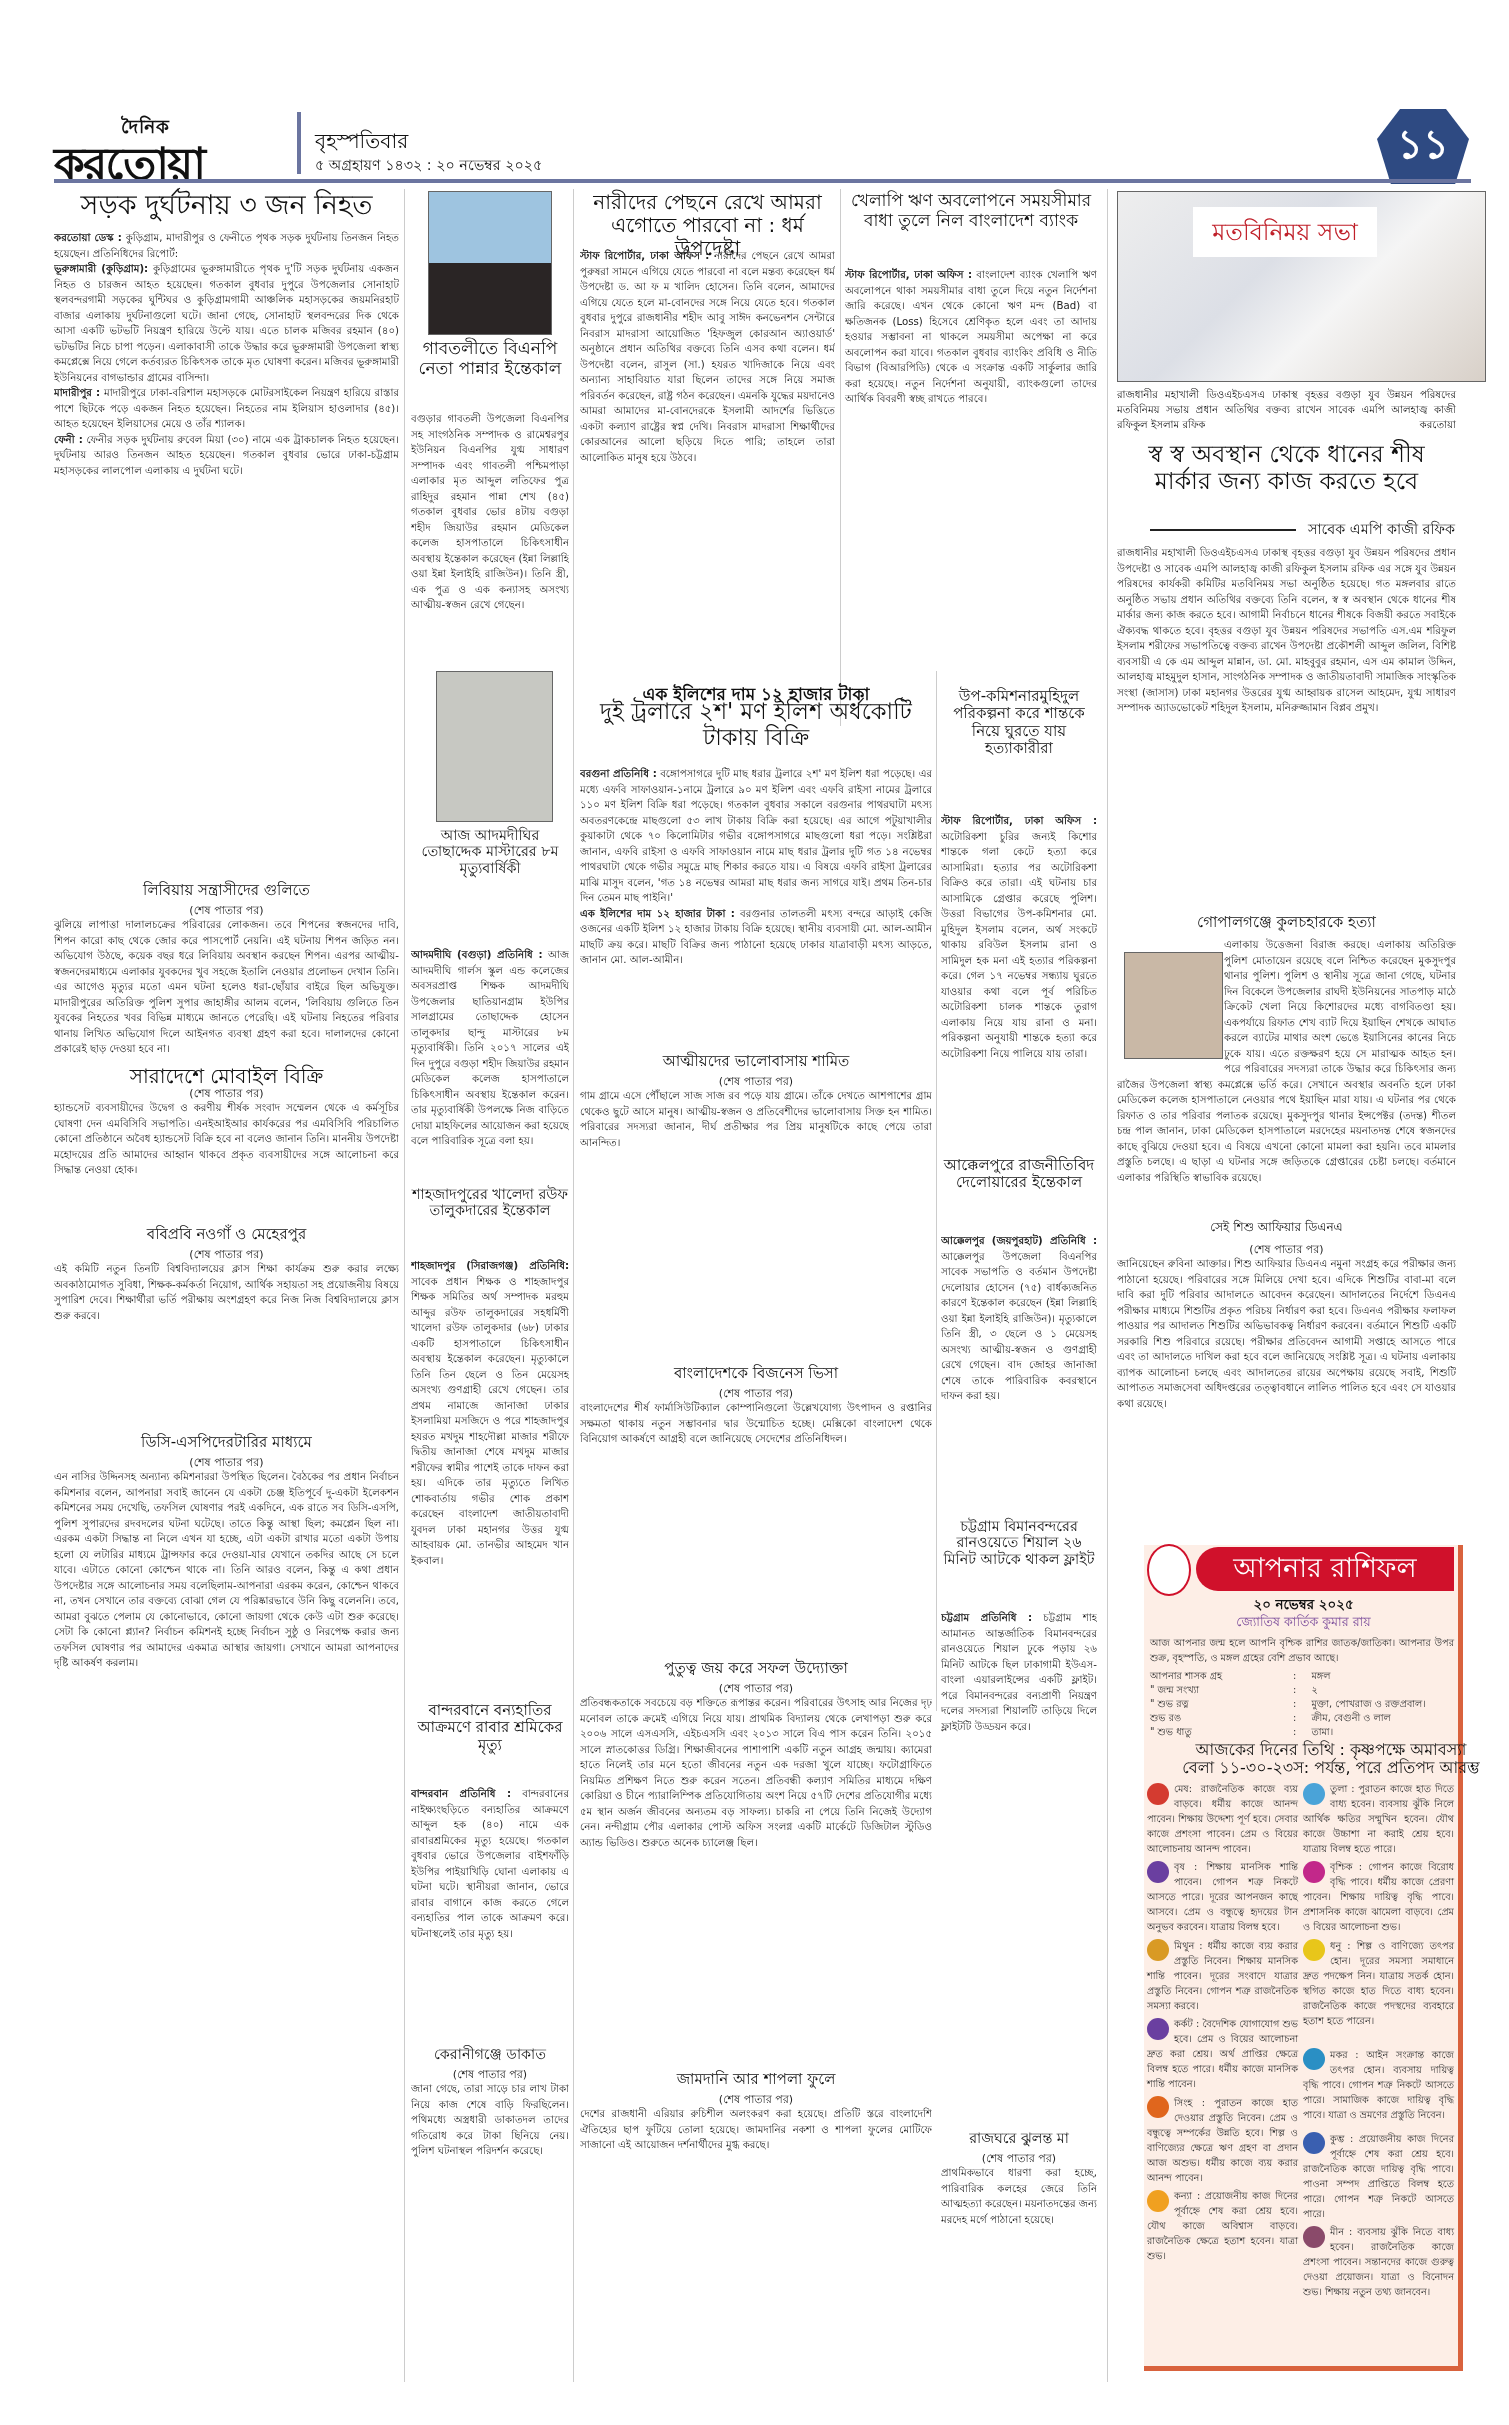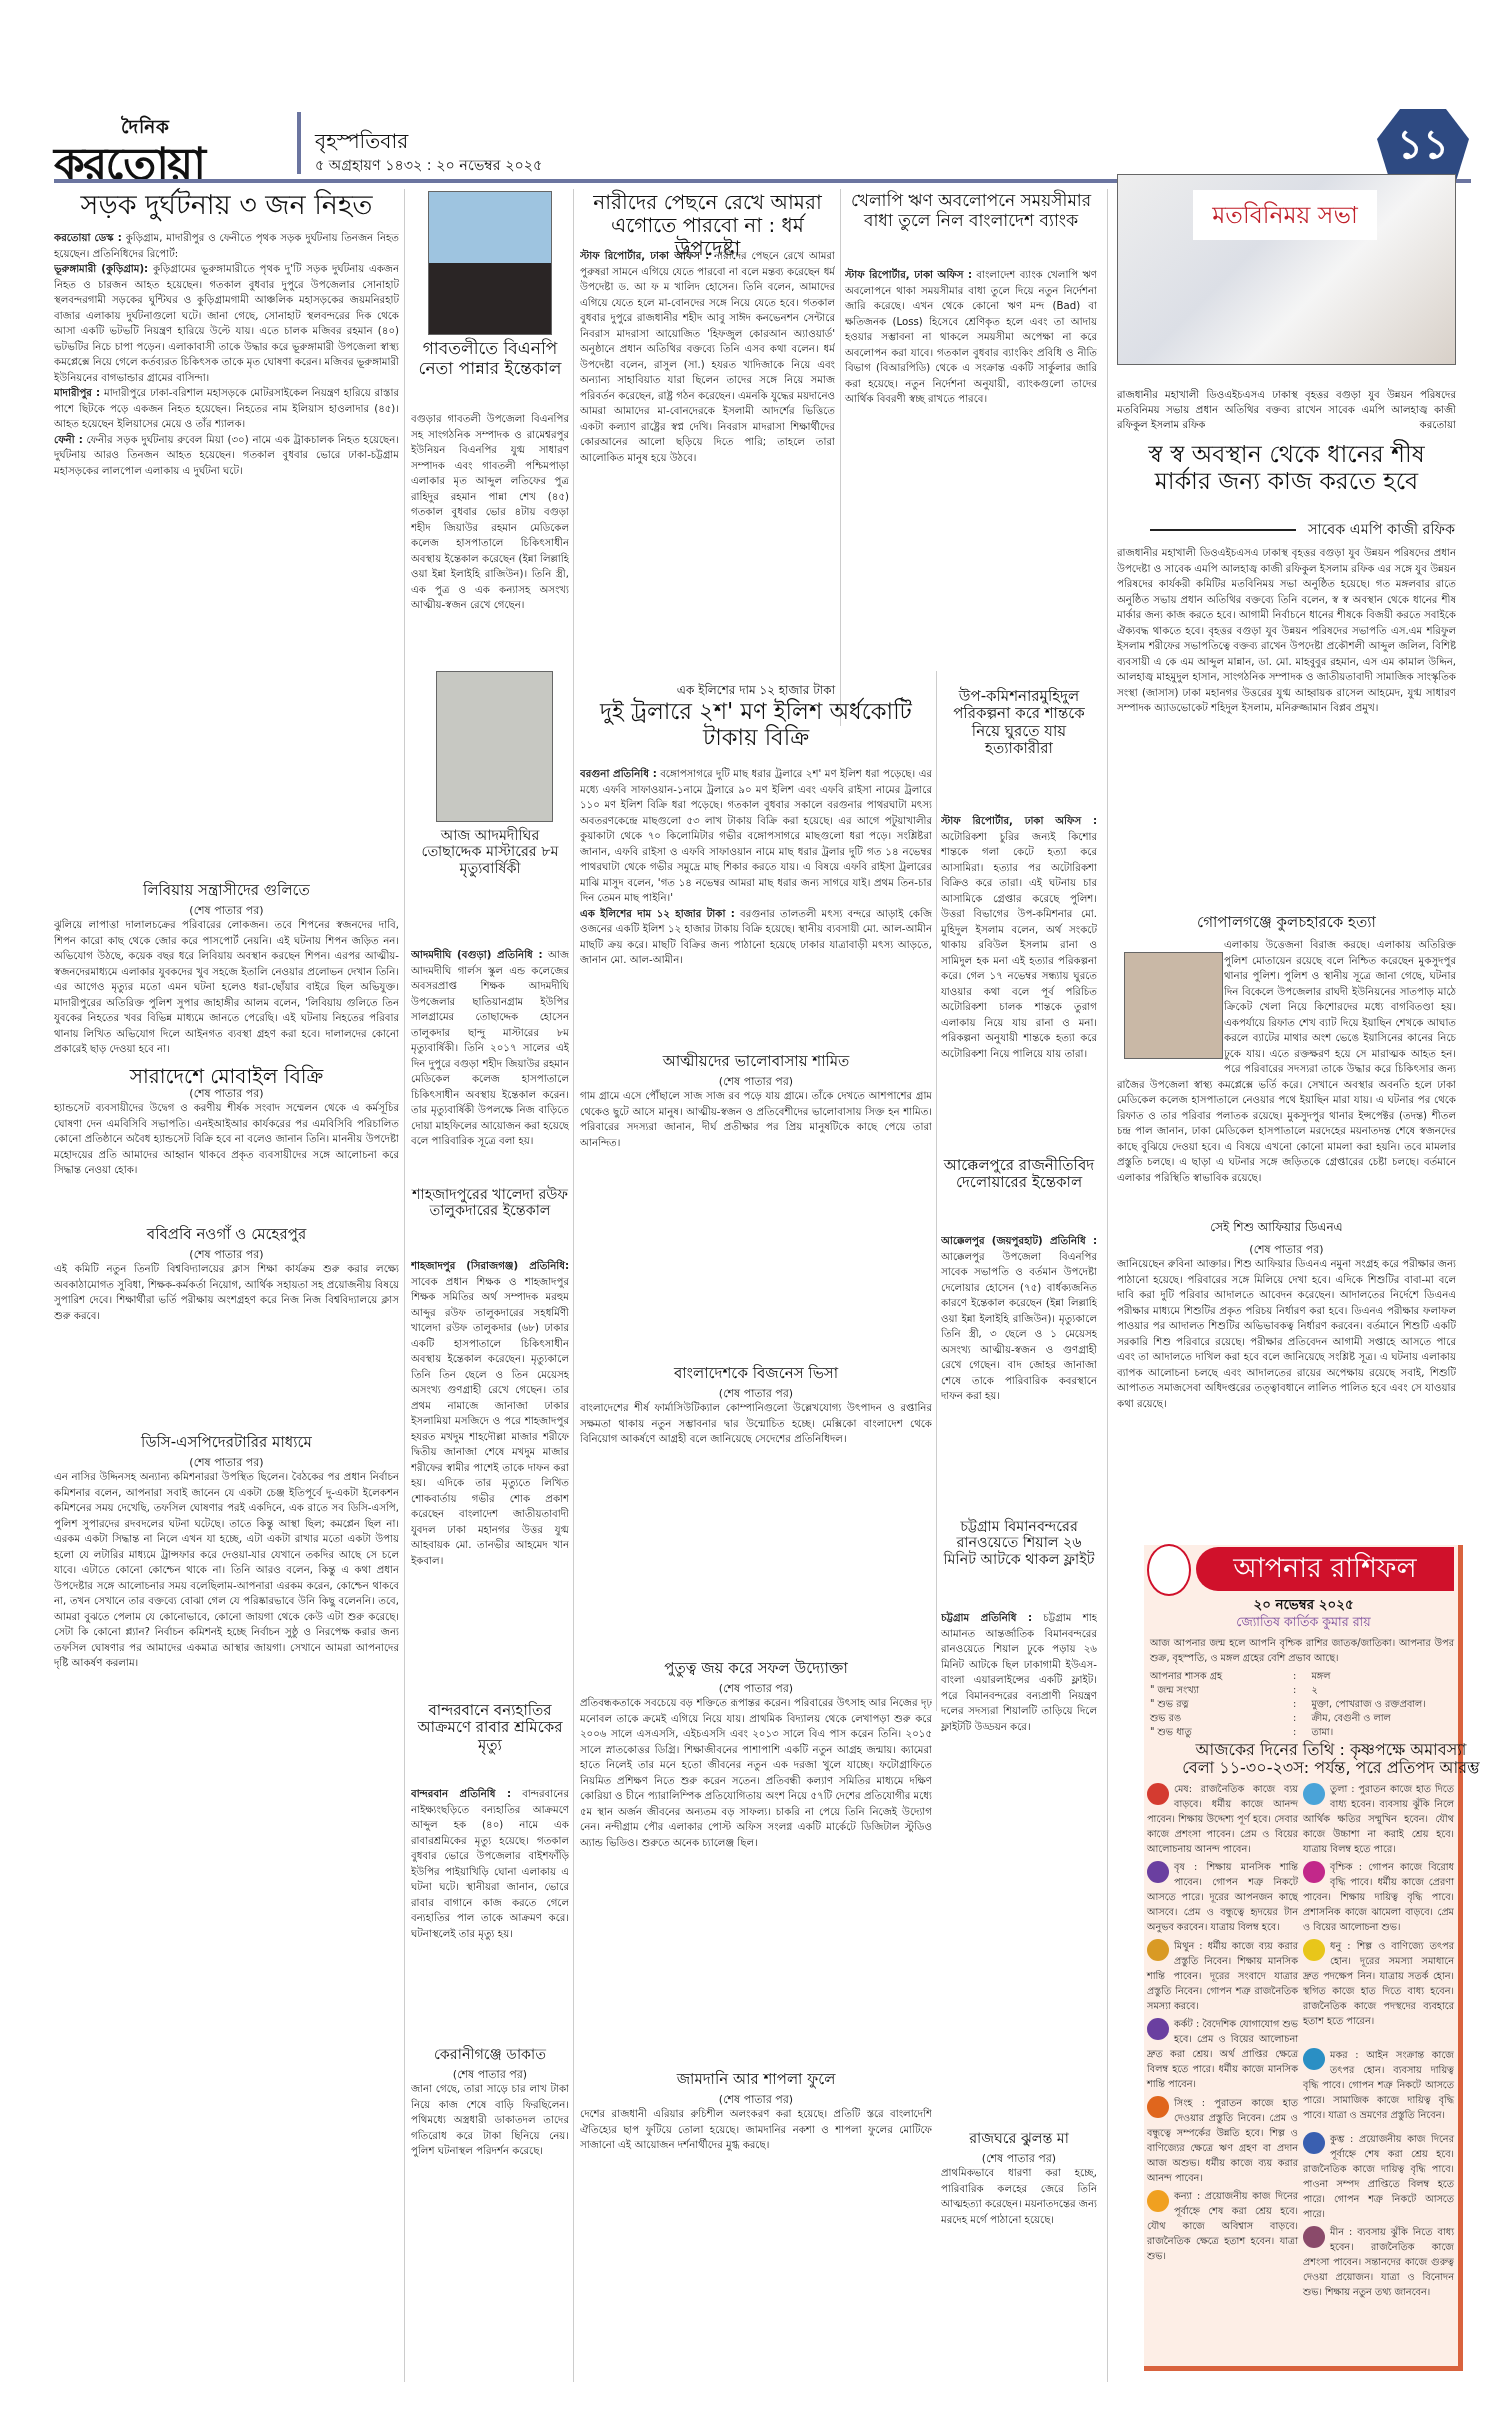--- a/index.html
+++ b/index.html
@@ -88,21 +88,21 @@
 <div class="abs col-rule" style="left:573px;top:189px;height:2193px"></div>
 
 <div class="abs hl" style="left:580px;top:191px;width:255px;font-size:20px">নারীদের পেছনে রেখে আমরা এগোতে পারবো না : ধর্ম উপদেষ্টা</div>
 <div class="abs body" style="left:580px;top:248px;width:255px;height:470px"><b>স্টাফ রিপোর্টার, ঢাকা অফিস :</b> <span>নারীদের পেছনে রেখে আমরা পুরুষরা সামনে এগিয়ে যেতে পারবো না বলে মন্তব্য করেছেন ধর্ম উপদেষ্টা ড. আ ফ ম খালিদ হোসেন। তিনি বলেন, আমাদের এগিয়ে যেতে হলে মা-বোনদের সঙ্গে নিয়ে যেতে হবে। গতকাল বুধবার দুপুরে রাজধানীর শহীদ আবু সাঈদ কনভেনশন সেন্টারে নিবরাস মাদরাসা আয়োজিত 'হিফজুল কোরআন অ্যাওয়ার্ড' অনুষ্ঠানে প্রধান অতিথির বক্তব্যে তিনি এসব কথা বলেন। ধর্ম উপদেষ্টা বলেন, রাসুল (সা.) হযরত খাদিজাকে নিয়ে এবং অন্যান্য সাহাবিয়াত যারা ছিলেন তাদের সঙ্গে নিয়ে সমাজ পরিবর্তন করেছেন, রাষ্ট্র গঠন করেছেন। এমনকি যুদ্ধের ময়দানেও আমরা আমাদের মা-বোনদেরকে ইসলামী আদর্শের ভিত্তিতে একটা কল্যাণ রাষ্ট্রের স্বপ্ন দেখি। নিবরাস মাদরাসা শিক্ষার্থীদের কোরআনের আলো ছড়িয়ে দিতে পারি; তাহলে তারা আলোকিত মানুষ হয়ে উঠবে।</span></div>
 
 <div class="abs col-rule" style="left:840px;top:189px;height:537px"></div>
 
 <div class="abs hl" style="left:845px;top:191px;width:252px;font-size:17px">খেলাপি ঋণ অবলোপনে সময়সীমার বাধা তুলে নিল বাংলাদেশ ব্যাংক</div>
 <div class="abs body" style="left:845px;top:267px;width:252px;height:386px"><b>স্টাফ রিপোর্টার, ঢাকা অফিস :</b> <span>বাংলাদেশ ব্যাংক খেলাপি ঋণ অবলোপনে থাকা সময়সীমার বাধা তুলে দিয়ে নতুন নির্দেশনা জারি করেছে। এখন থেকে কোনো ঋণ মন্দ (Bad) বা ক্ষতিজনক (Loss) হিসেবে শ্রেণিকৃত হলে এবং তা আদায় হওয়ার সম্ভাবনা না থাকলে সময়সীমা অপেক্ষা না করে অবলোপন করা যাবে। গতকাল বুধবার ব্যাংকিং প্রবিধি ও নীতি বিভাগ (বিআরপিডি) থেকে এ সংক্রান্ত একটি সার্কুলার জারি করা হয়েছে। নতুন নির্দেশনা অনুযায়ী, ব্যাংকগুলো তাদের আর্থিক বিবরণী স্বচ্ছ রাখতে পারবে।</span></div>
 
-<div class="abs" style="left:580px;top:681px;width:352px;text-align:center;font-size:12px;font-weight:400">এক ইলিশের দাম ১২ হাজার টাকা</div>
+<div class="abs" style="left:580px;top:681px;width:352px;text-align:center;font-size:17px;font-weight:700">এক ইলিশের দাম ১২ হাজার টাকা</div>
 <div class="abs hl" style="left:580px;top:699px;width:352px;font-size:22.6px">দুই ট্রলারে ২শ' মণ ইলিশ অর্ধকোটি টাকায় বিক্রি</div>
 <div class="abs body" style="left:580px;top:766px;width:352px;height:277px"><b>বরগুনা প্রতিনিধি :</b> <span>বঙ্গোপসাগরে দুটি মাছ ধরার ট্রলারে ২শ' মণ ইলিশ ধরা পড়েছে। এর মধ্যে এফবি সাফাওয়ান-১নামে ট্রলারে ৯০ মণ ইলিশ এবং এফবি রাইসা নামের ট্রলারে ১১০ মণ ইলিশ বিক্রি ধরা পড়েছে। গতকাল বুধবার সকালে বরগুনার পাথরঘাটা মৎস্য অবতরণকেন্দ্রে মাছগুলো ৫৩ লাখ টাকায় বিক্রি করা হয়েছে। এর আগে পটুয়াখালীর কুয়াকাটা থেকে ৭০ কিলোমিটার গভীর বঙ্গোপসাগরে মাছগুলো ধরা পড়ে। সংশ্লিষ্টরা জানান, এফবি রাইসা ও এফবি সাফাওয়ান নামে মাছ ধরার ট্রলার দুটি গত ১৪ নভেম্বর পাথরঘাটা থেকে গভীর সমুদ্রে মাছ শিকার করতে যায়। এ বিষয়ে এফবি রাইসা ট্রলারের মাঝি মাসুদ বলেন, 'গত ১৪ নভেম্বর আমরা মাছ ধরার জন্য সাগরে যাই। প্রথম তিন-চার দিন তেমন মাছ পাইনি।'</span><br><b>এক ইলিশের দাম ১২ হাজার টাকা :</b> <span>বরগুনার তালতলী মৎস্য বন্দরে আড়াই কেজি ওজনের একটি ইলিশ ১২ হাজার টাকায় বিক্রি হয়েছে। স্থানীয় ব্যবসায়ী মো. আল-আমীন মাছটি ক্রয় করে। মাছটি বিক্রির জন্য পাঠানো হয়েছে ঢাকার যাত্রাবাড়ী মৎস্য আড়তে, জানান মো. আল-আমীন।</span></div>
 
 <div class="abs col-rule" style="left:936px;top:671px;height:1040px"></div>
 
 <div class="abs hl" style="left:941px;top:688px;width:156px;font-size:15px">উপ-কমিশনারমুহিদুল পরিকল্পনা করে শান্তকে নিয়ে ঘুরতে যায় হত্যাকারীরা</div>
 <div class="abs body" style="left:941px;top:813px;width:156px;height:335px"><b>স্টাফ রিপোর্টার, ঢাকা অফিস :</b> <span>অটোরিকশা চুরির জন্যই কিশোর শান্তকে গলা কেটে হত্যা করে আসামিরা। হত্যার পর অটোরিকশা বিক্রিও করে তারা। এই ঘটনায় চার আসামিকে গ্রেপ্তার করেছে পুলিশ। উত্তরা বিভাগের উপ-কমিশনার মো. মুহিদুল ইসলাম বলেন, অর্থ সংকটে থাকায় রবিউল ইসলাম রানা ও সামিদুল হক মনা এই হত্যার পরিকল্পনা করে। গেল ১৭ নভেম্বর সন্ধ্যায় ঘুরতে যাওয়ার কথা বলে পূর্ব পরিচিত অটোরিকশা চালক শান্তকে তুরাগ এলাকায় নিয়ে যায় রানা ও মনা। পরিকল্পনা অনুযায়ী শান্তকে হত্যা করে অটোরিকশা নিয়ে পালিয়ে যায় তারা।</span></div>
 
 <div class="abs hl" style="left:580px;top:1053px;width:352px;font-size:15px">আত্মীয়দের ভালোবাসায় শামিত</div>
 <div class="abs sub" style="left:580px;top:1073px;width:352px">(শেষ পাতার পর)</div>
@@ -125,21 +125,21 @@
 
 <div class="abs hl" style="left:941px;top:1518px;width:156px;font-size:14.3px">চট্টগ্রাম বিমানবন্দরের রানওয়েতে শিয়াল ২৬ মিনিট আটকে থাকল ফ্লাইট</div>
 <div class="abs body" style="left:941px;top:1610px;width:156px;height:319px"><b>চট্টগ্রাম প্রতিনিধি :</b> <span>চট্টগ্রাম শাহ আমানত আন্তর্জাতিক বিমানবন্দরের রানওয়েতে শিয়াল ঢুকে পড়ায় ২৬ মিনিট আটকে ছিল ঢাকাগামী ইউএস-বাংলা এয়ারলাইন্সের একটি ফ্লাইট। পরে বিমানবন্দরের বন্যপ্রাণী নিয়ন্ত্রণ দলের সদস্যরা শিয়ালটি তাড়িয়ে দিলে ফ্লাইটটি উড্ডয়ন করে।</span></div>
 
 <div class="abs hl" style="left:941px;top:2130px;width:156px;font-size:14.3px">রাজঘরে ঝুলন্ত মা</div>
 <div class="abs sub" style="left:941px;top:2150px;width:156px">(শেষ পাতার পর)</div>
 <div class="abs body" style="left:941px;top:2165px;width:156px;height:218px">প্রাথমিকভাবে ধারণা করা হচ্ছে, পারিবারিক কলহের জেরে তিনি আত্মহত্যা করেছেন। ময়নাতদন্তের জন্য মরদেহ মর্গে পাঠানো হয়েছে।</div>
 
 <div class="abs col-rule" style="left:1107px;top:189px;height:2193px"></div>
 
-<div class="abs photo photo-event" style="left:1117px;top:174px;width:339px;height:191px">
+<div class="abs photo photo-event" style="left:1117px;top:191px;width:369px;height:191px">
   <div style="position:absolute;left:75px;top:15px;width:184px;height:50px;background:#fff;text-align:center;color:#c0202a;font-size:23.5px;line-height:50px">মতবিনিময় সভা</div>
 </div>
 <div class="abs caption" style="left:1117px;top:387px;width:339px;height:47px">
   <span>রাজধানীর মহাখালী ডিওএইচএসএ ঢাকাস্থ বৃহত্তর বগুড়া যুব উন্নয়ন পরিষদের মতবিনিময় সভায় প্রধান অতিথির বক্তব্য রাখেন সাবেক এমপি আলহাজ্ব কাজী রফিকুল ইসলাম রফিক</span>
   <span style="float:right">করতোয়া</span>
 </div>
 <div class="abs hl" style="left:1117px;top:441px;width:339px;font-size:23.5px">স্ব স্ব অবস্থান থেকে ধানের শীষ মার্কার জন্য কাজ করতে হবে</div>
 <div class="abs" style="left:1150px;top:518px;width:305px;display:flex;align-items:center;gap:12px">
   <div style="flex:1;height:1.7px;background:#222"></div>
   <span style="font-size:14.3px">সাবেক এমপি কাজী রফিক</span>

